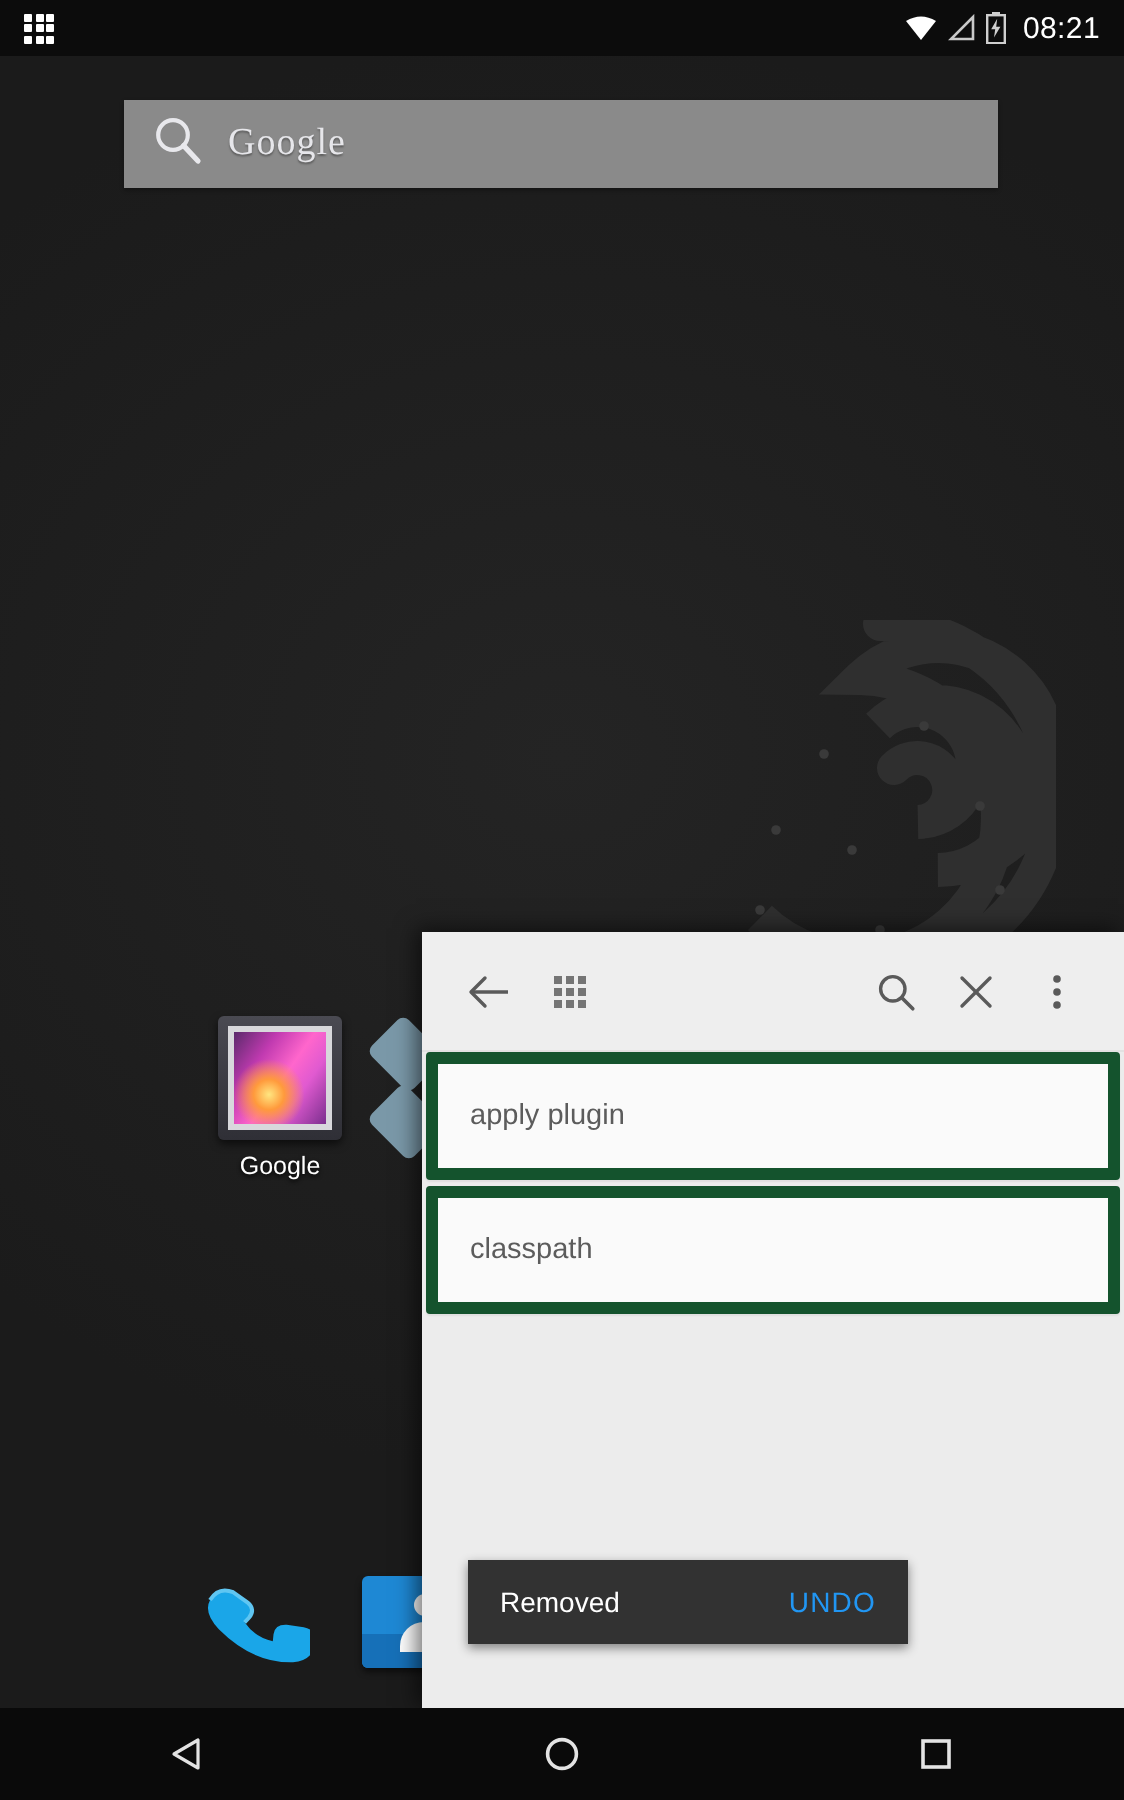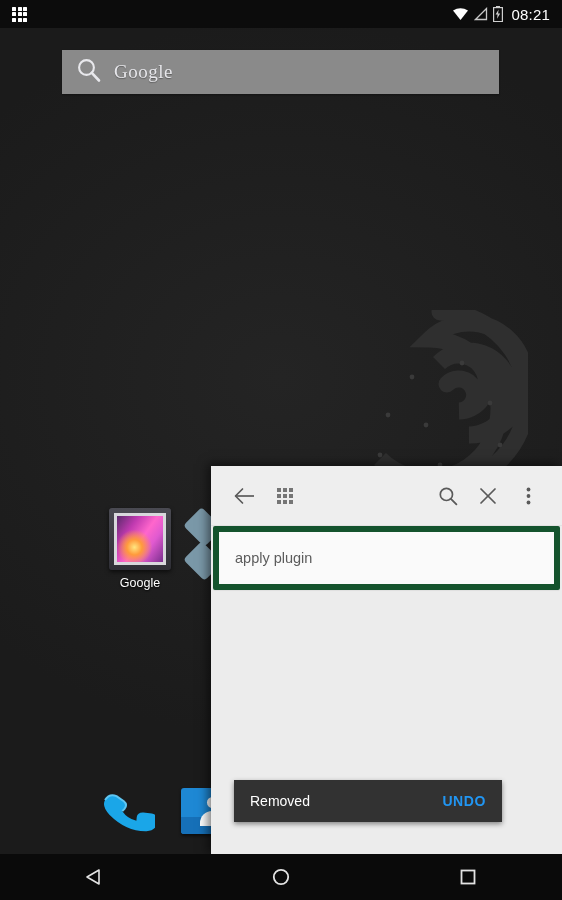--- a/index.html
+++ b/index.html
@@ -180,30 +180,30 @@
     box-shadow:0 1px 1px rgba(0,0,0,.06);
   }
   .list-card .txt {
     font-size:14.5px; color:#5c5c5c;
   }
 
   
   #snackbar {
     position:absolute;
     left:23px; bottom:33px;
-    width:268px; height:42px;
+    width:220px; height:42px;
     background:#323232;
     display:flex; align-items:center;
     padding:0 16px;
     box-shadow:0 2px 5px rgba(0,0,0,.45);
     z-index:25;
   }
   #snackbar .msg { color:#fff; font-size:14px; flex:1; }
   #snackbar .action {
-    font-size:14px; font-weight:bold; letter-spacing:.6px;
+    font-size:14px; font-weight:normal; letter-spacing:.6px;
   }
 </style>
 </head>
 <body>
 
 <div id="screen">
 
   <div id="wallpaper">
     <svg id="spiral" viewBox="0 0 176 176">
       <path d="M88 2 a86 86 0 1 1 -60 147 a70 70 0 1 0 50 -120 a56 56 0 1 1 39 96 a42 42 0 1 0 -30 -72 a28 28 0 1 1 20 48 a16 16 0 1 0 -12 -27" fill="none" stroke="#323232" stroke-width="17" stroke-linecap="round"></path>
@@ -339,20 +339,23 @@
           <circle cx="2.5" cy="10" r="1.9" fill="#5a5a5a"></circle>
           <circle cx="2.5" cy="16.5" r="1.9" fill="#5a5a5a"></circle>
         </svg>
       </div>
     </div>
 
     <div id="list">
       <div class="list-card">
         <span class="txt">apply plugin</span>
       </div>
+      <div class="list-card">
+        <span class="txt">classpath</span>
+      </div>
     </div>
 
     <div id="snackbar">
       <span class="msg">Removed</span>
       <span class="action" style="color: rgb(33, 150, 243);">UNDO</span>
     </div>
 
   </div>
 
   <div id="navbar">

